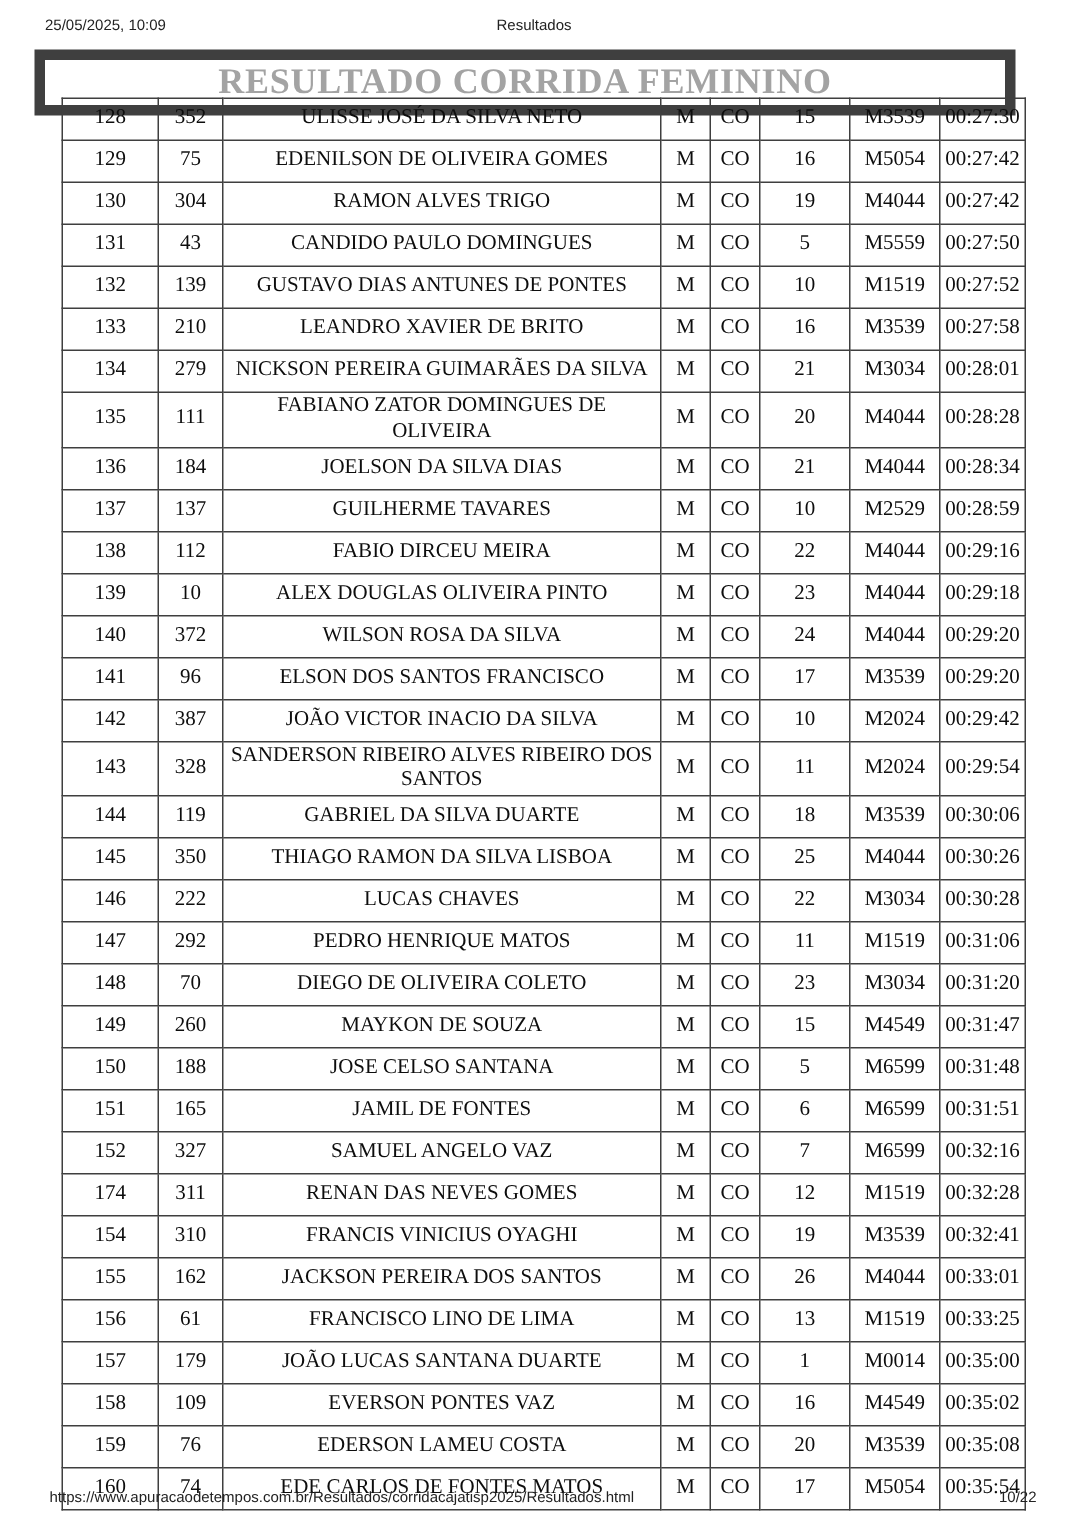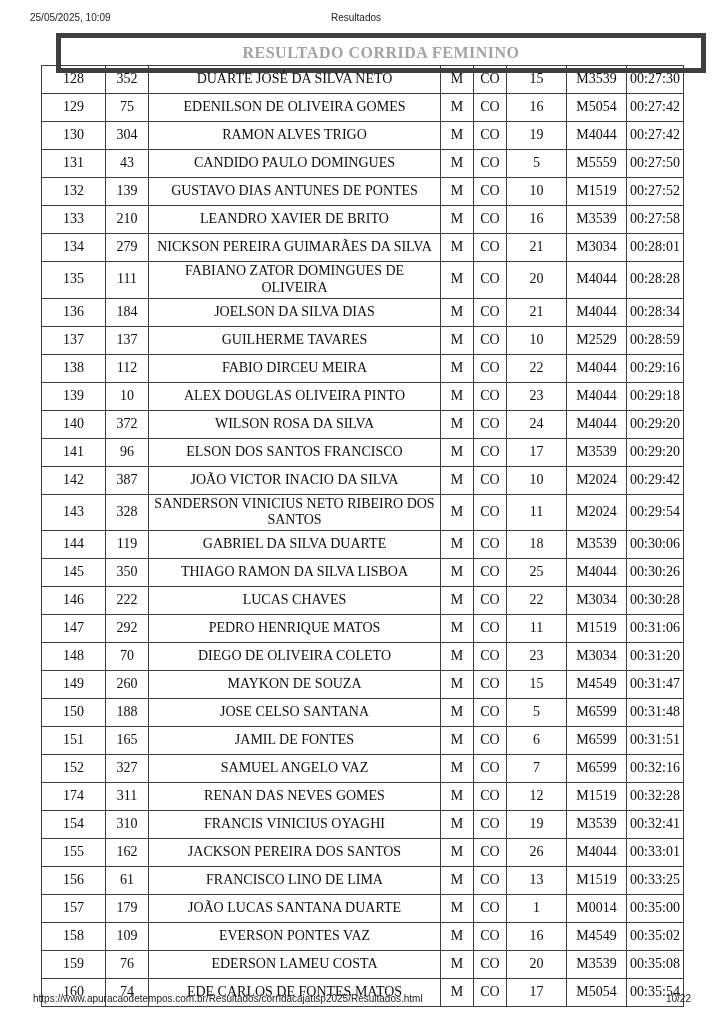--- a/index.html
+++ b/index.html
@@ -36,30 +36,30 @@
     left: 0;
     right: 12px;
     top: 0;
     text-align: center;
   }
 
   
   .title-box {
     position: absolute;
     top: 33px;
-    left: 56px;
+    left: 23px;
     width: 640px;
     height: 30px;
-    border: 5px solid #a3a3a3;
+    border: 7px solid #a3a3a3;
     display: flex;
     align-items: center;
     justify-content: center;
     font-family: "Liberation Serif", serif;
     font-weight: bold;
-    font-size: 16px;
+    font-size: 24px;
     letter-spacing: 0.5px;
   }
 
   
   .results-table {
     position: absolute;
     top: 65px;
     left: 41px;
     width: 642px;
     border-collapse: collapse;
@@ -119,21 +119,21 @@
     <col class="col-gender">
     <col class="col-modality">
     <col class="col-catrank">
     <col class="col-category">
     <col class="col-time">
   </colgroup>
   <tbody id="results-body">
   <tr>
     <td style="border-color: rgb(63, 63, 63);">128</td>
     <td style="border-color: rgb(63, 63, 63);">352</td>
-    <td style="border-color: rgb(63, 63, 63);">DUARTE JOSÉ DA SILVA NETO</td>
+    <td style="border-color: rgb(63, 63, 63);">ULISSE JOSÉ DA SILVA NETO</td>
     <td style="border-color: rgb(63, 63, 63);">M</td>
     <td style="border-color: rgb(63, 63, 63);">CO</td>
     <td style="border-color: rgb(63, 63, 63);">15</td>
     <td style="border-color: rgb(63, 63, 63);">M3539</td>
     <td class="cell-time" style="border-color: rgb(63, 63, 63);">00:27:30</td>
   </tr>
 
   <tr>
     <td style="border-color: rgb(63, 63, 63);">129</td>
     <td style="border-color: rgb(63, 63, 63);">75</td>
@@ -284,21 +284,21 @@
     <td style="border-color: rgb(63, 63, 63);">M</td>
     <td style="border-color: rgb(63, 63, 63);">CO</td>
     <td style="border-color: rgb(63, 63, 63);">10</td>
     <td style="border-color: rgb(63, 63, 63);">M2024</td>
     <td class="cell-time" style="border-color: rgb(63, 63, 63);">00:29:42</td>
   </tr>
 
   <tr>
     <td style="border-color: rgb(63, 63, 63);">143</td>
     <td style="border-color: rgb(63, 63, 63);">328</td>
-    <td style="border-color: rgb(63, 63, 63);">SANDERSON VINICIUS NETO RIBEIRO DOS SANTOS</td>
+    <td style="border-color: rgb(63, 63, 63);">SANDERSON RIBEIRO ALVES RIBEIRO DOS SANTOS</td>
     <td style="border-color: rgb(63, 63, 63);">M</td>
     <td style="border-color: rgb(63, 63, 63);">CO</td>
     <td style="border-color: rgb(63, 63, 63);">11</td>
     <td style="border-color: rgb(63, 63, 63);">M2024</td>
     <td class="cell-time" style="border-color: rgb(63, 63, 63);">00:29:54</td>
   </tr>
 
   <tr>
     <td style="border-color: rgb(63, 63, 63);">144</td>
     <td style="border-color: rgb(63, 63, 63);">119</td>

